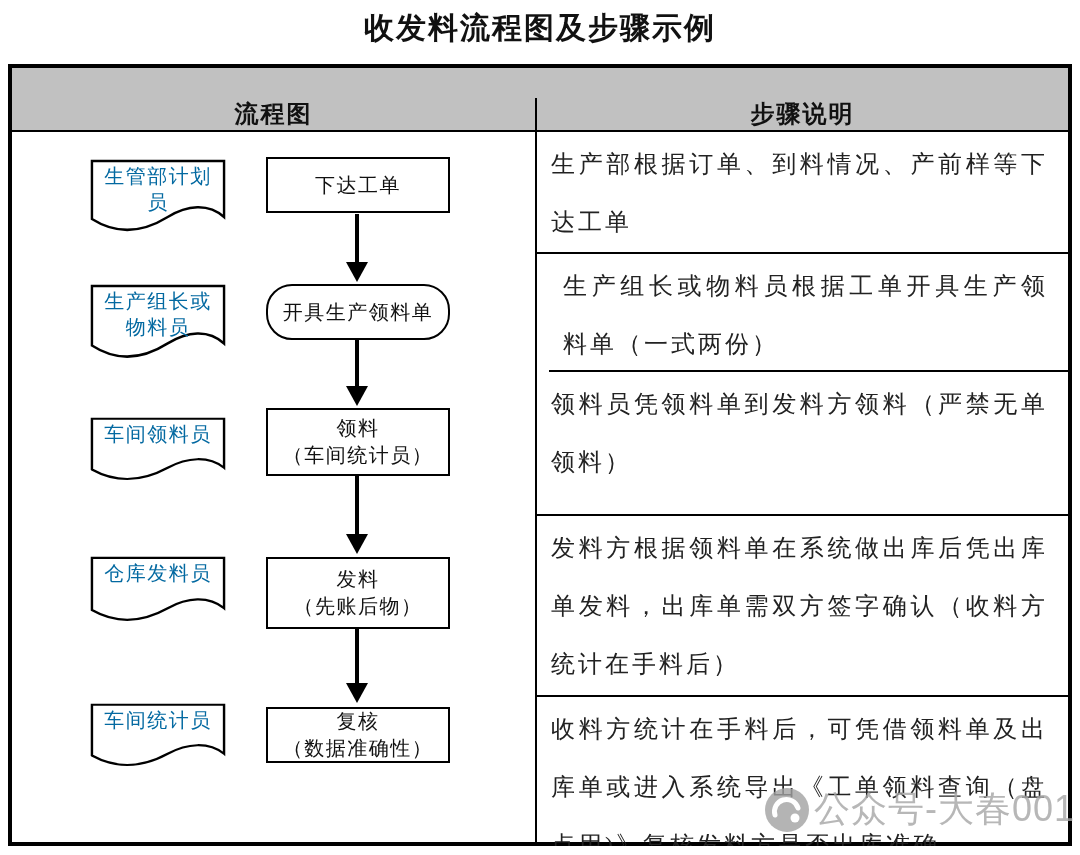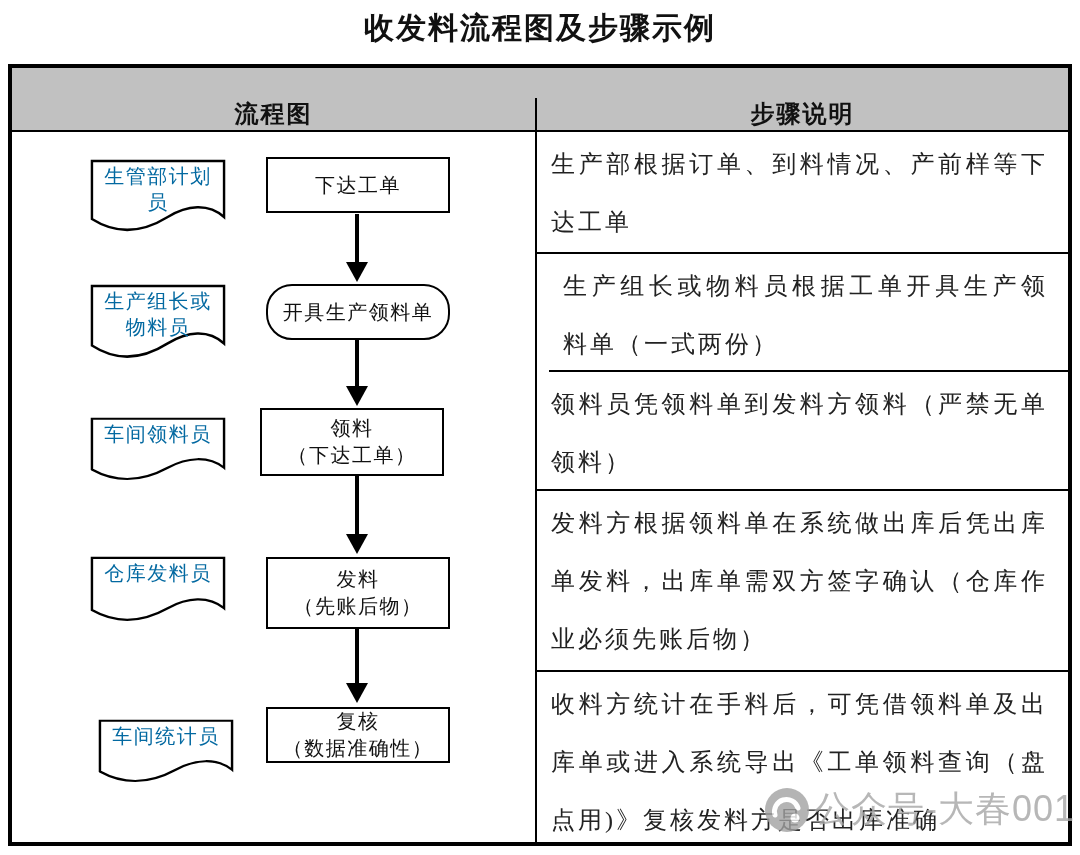--- a/index.html
+++ b/index.html
@@ -56,21 +56,21 @@
     font-size: 24px;
     line-height: 58px;
     letter-spacing: 3px;
     text-align: justify;
     text-justify: inter-ideograph;
     color: #222;
     overflow: hidden;
   }
   .step-row.r1 { height: 122px; }
   .step-row.r2 { height: 118px; margin-left: 12px; }
-  .step-row.r3 { height: 119px; }
+  .step-row.r3 { height: 144px; }
   .step-row.r4 { height: 181px; }
   .step-row.r5 { flex: 1; border-bottom: none; }
   
   .doc { position: absolute; width: 136px; }
   .doc svg { position: absolute; left: 0; top: 0; width: 100%; height: 100%; }
   .doc-label {
     position: absolute; left: 9px; right: 9px; top: 4px; height: 62%;
     display: flex; align-items: flex-start; justify-content: center;
     text-align: center;
     font-size: 20px; line-height: 26px; letter-spacing: 1.5px; color: #0369a1;
@@ -157,60 +157,60 @@
         <div class="arrow" style="left:333px; top:208px; height:66px;"></div>
 
         <div class="doc" style="left:78px; top:285px; height:70px;">
           <svg viewBox="0 0 140 80" preserveAspectRatio="none">
             <path d="M2,2 L138,2 L138,58 C122,44 100,46 80,58 C55,73 28,76 2,60 Z" fill="#ffffff" stroke="#000" stroke-width="2.5"></path>
           </svg>
           <div class="doc-label">
               <span>车间领料员</span>
             </div>
         </div>
-        <div class="proc" style="left:248px; top:276px; height:68px;">
+        <div class="proc" style="left:254px; top:276px; height:68px;">
           <span>领料</span>
-            <span>（下达工单）</span>
+            <span>（车间统计员）</span>
         </div>
         <div class="arrow" style="left:333px; top:344px; height:78px;"></div>
 
         <div class="doc" style="left:78px; top:424px; height:72px;">
           <svg viewBox="0 0 140 80" preserveAspectRatio="none">
             <path d="M2,2 L138,2 L138,58 C122,44 100,46 80,58 C55,73 28,76 2,60 Z" fill="#ffffff" stroke="#000" stroke-width="2.5"></path>
           </svg>
           <div class="doc-label">
               <span>仓库发料员</span>
             </div>
         </div>
         <div class="proc" style="left:254px; top:425px; height:72px;">
           <span>发料</span>
             <span>（先账后物）</span>
         </div>
         <div class="arrow" style="left:333px; top:497px; height:74px;"></div>
 
-        <div class="doc" style="left:78px; top:587px; height:70px;margin-left:8px;">
+        <div class="doc" style="left:78px; top:571px; height:70px;">
           <svg viewBox="0 0 140 80" preserveAspectRatio="none">
             <path d="M2,2 L138,2 L138,58 C122,44 100,46 80,58 C55,73 28,76 2,60 Z" fill="#ffffff" stroke="#000" stroke-width="2.5"></path>
           </svg>
           <div class="doc-label">
               <span>车间统计员</span>
             </div>
         </div>
         <div class="proc" style="left:254px; top:575px; height:56px;">
           <span>复核</span>
             <span>（数据准确性）</span>
         </div>
 
       </div>
 
       <div class="steps-cell">
         <div class="step-row r1">生产部根据订单、到料情况、产前样等下达工单</div>
         <div class="step-row r2">生产组长或物料员根据工单开具生产领料单（一式两份）</div>
         <div class="step-row r3">领料员凭领料单到发料方领料（严禁无单领料）</div>
-        <div class="step-row r4">发料方根据领料单在系统做出库后凭出库单发料，出库单需双方签字确认（仓库作业必须先账后物）</div>
+        <div class="step-row r4">发料方根据领料单在系统做出库后凭出库单发料，出库单需双方签字确认（收料方统计在手料后）</div>
         <div class="step-row r5">收料方统计在手料后，可凭借领料单及出库单或进入系统导出《工单领料查询（盘点用)》复核发料方是否出库准确</div>
       </div>
 
     </div>
   </div>
 
   <div class="watermark">
     <svg class="wm-logo" viewBox="0 0 46 46">
       <circle cx="23" cy="23" r="22" fill="#a2a2a2"></circle>
       <path d="M11,28 a12,12 0 1 1 23,-7" stroke="#ffffff" stroke-width="5" fill="none" stroke-linecap="round"></path>

